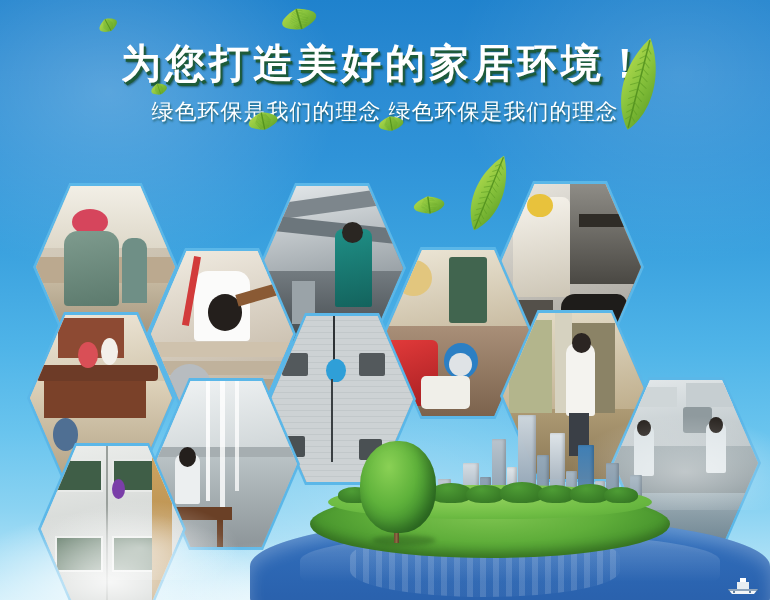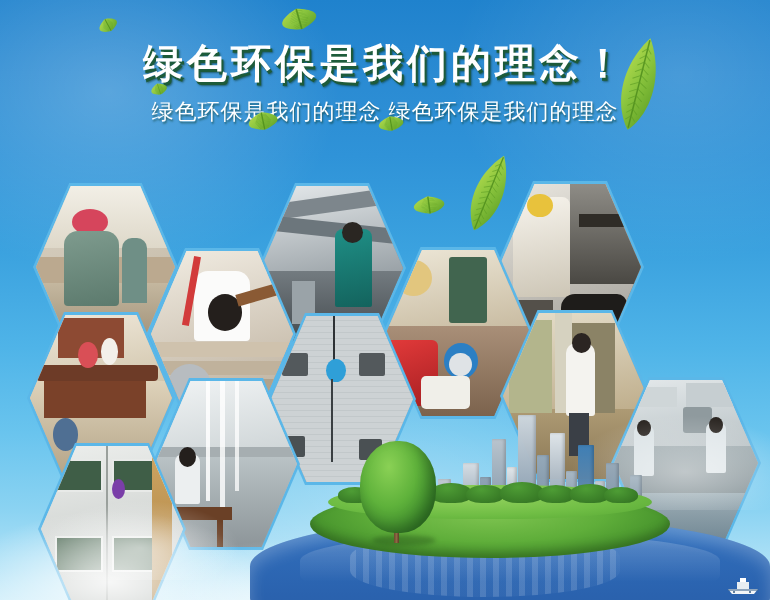--- a/index.html
+++ b/index.html
@@ -166,21 +166,21 @@
 <body>
 
 <div id="banner">
 
   <div class="sky">
     <div class="sky-glow-1"></div>
     <div class="sky-glow-2"></div>
     <div class="sky-glow-3"></div>
   </div>
 
-  <div class="headline">绿色环保是我们的理念！</div>
+  <div class="headline">为您打造美好的家居环境！</div>
   <div class="subhead">绿色环保是我们的理念 绿色环保是我们的理念</div>
 
   <div id="leaf-layer">
       <div class="leaf" style="left: 95px; top: 18px; width: 26px; height: 14px; transform: rotate(-28deg);">
 <svg viewBox="0 0 40 100" preserveAspectRatio="none">
   <defs>
     <linearGradient id="lg0" x1="0" y1="0" x2="1" y2="1">
       <stop offset="0%" stop-color="#b9dd4e"></stop>
       <stop offset="45%" stop-color="#8cc63f"></stop>
       <stop offset="100%" stop-color="#5d9f24"></stop>

